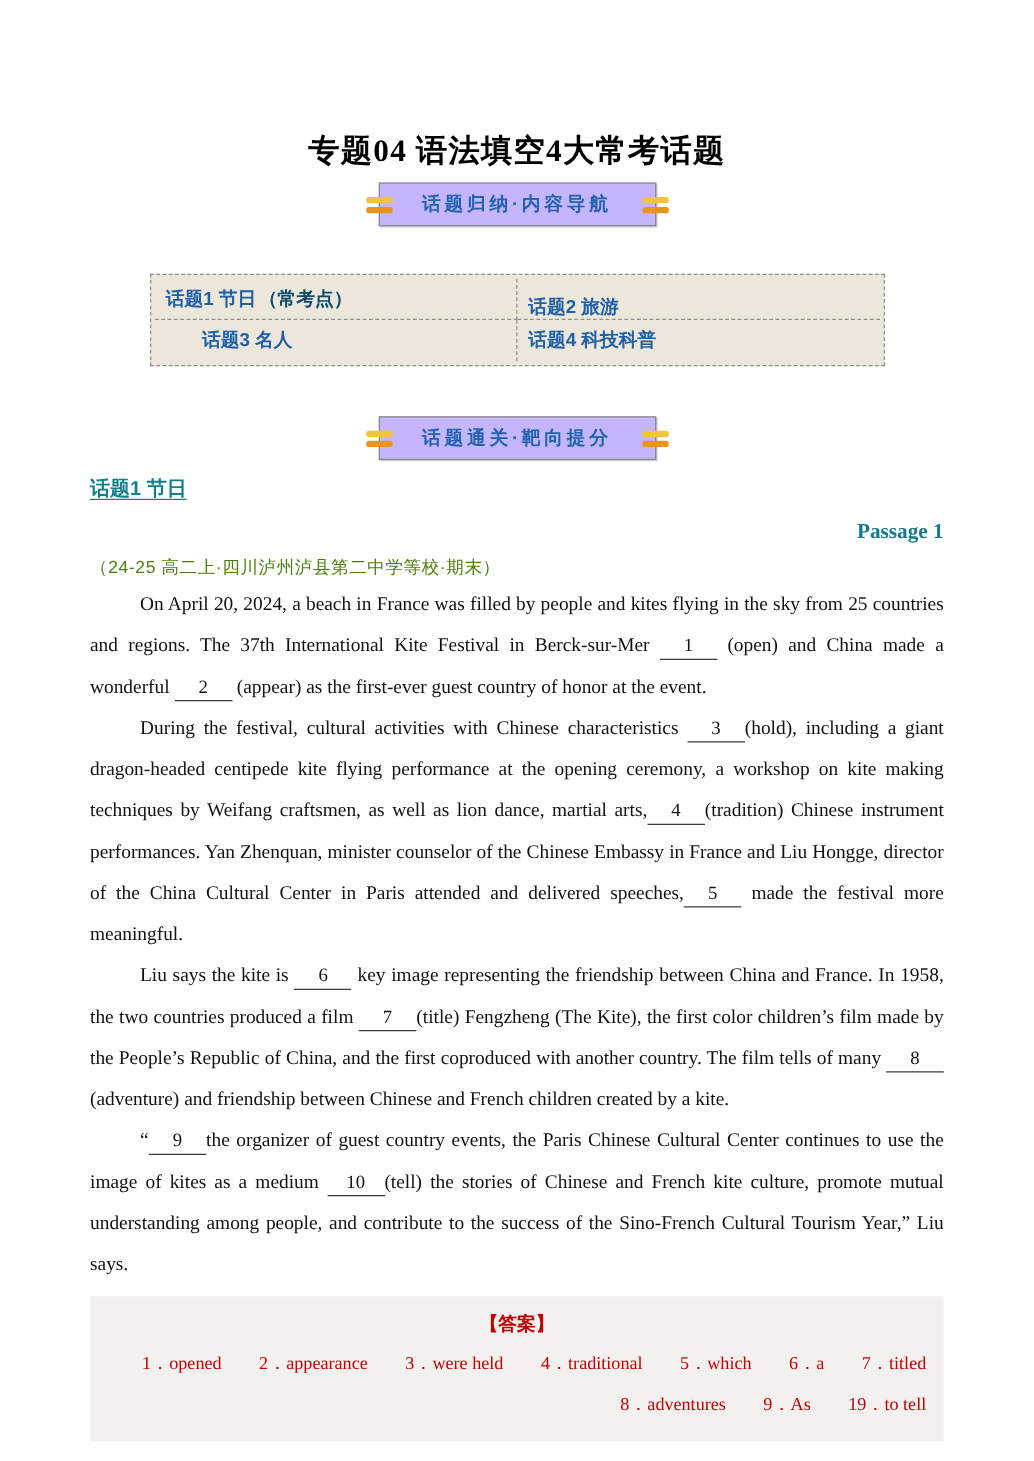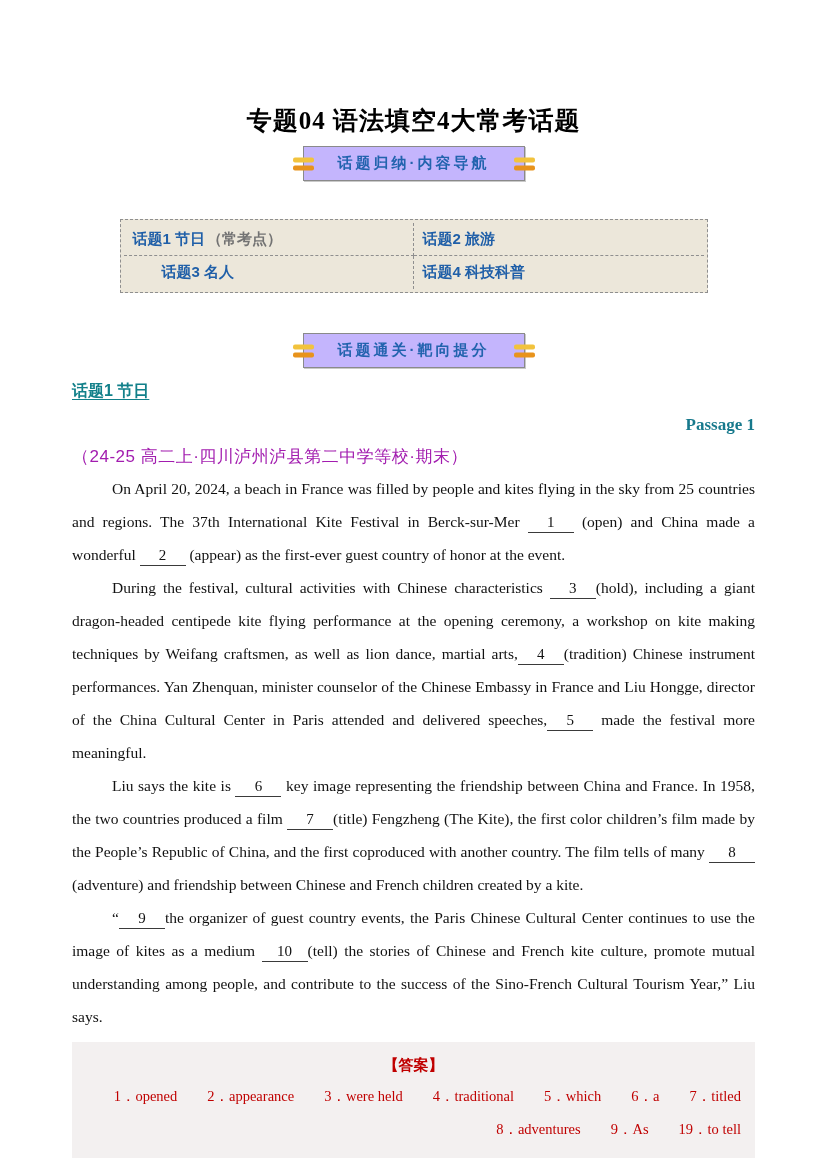--- a/index.html
+++ b/index.html
@@ -79,24 +79,24 @@
   .topic-cell {
     height: 33px;
     display: flex;
     align-items: center;
     padding-left: 9px;
     font-family: "Liberation Sans", sans-serif;
     font-weight: bold;
     font-size: 15px;
   }
   .topic-cell.c0 { border-right: 1px dashed #8f8f8f; border-bottom: 1px dashed #8f8f8f; }
-  .topic-cell.c1 { border-bottom: 1px dashed #8f8f8f; }
+  .topic-cell.c1 { border-bottom: 1px dashed #8f8f8f; align-items: flex-end; }
   .topic-cell.c2 { border-right: 1px dashed #8f8f8f; padding-left: 38px; }
   .topic-label { color: #1f5fa8; }
-  .topic-note { color: #737373; margin-left: 2px; }
+  .topic-note { color: #0c4a6e; margin-left: 2px; }
   
   .section-heading {
     margin-top: 13px;
     font-family: "Liberation Sans", sans-serif;
     font-weight: bold;
     font-size: 16px;
     color: #12808a;
     text-decoration: underline;
     text-underline-offset: 3px;
   }
@@ -104,22 +104,22 @@
     margin-top: 13px;
     text-align: right;
     font-family: "Liberation Serif", serif;
     font-weight: bold;
     font-size: 17px;
     color: #17798c;
   }
   .source-line {
     margin-top: 10px;
     font-family: "Liberation Sans", sans-serif;
-    font-size: 17px;
-    color: #a21caf;
+    font-size: 14px;
+    color: #4d7c0f;
     letter-spacing: 0.5px;
   }
   
   .passage-body { margin-top: 4px; }
   .para {
     font-family: "Liberation Serif", serif;
     font-size: 15.5px;
     line-height: 33px;
     text-align: justify;
     text-indent: 40px;

